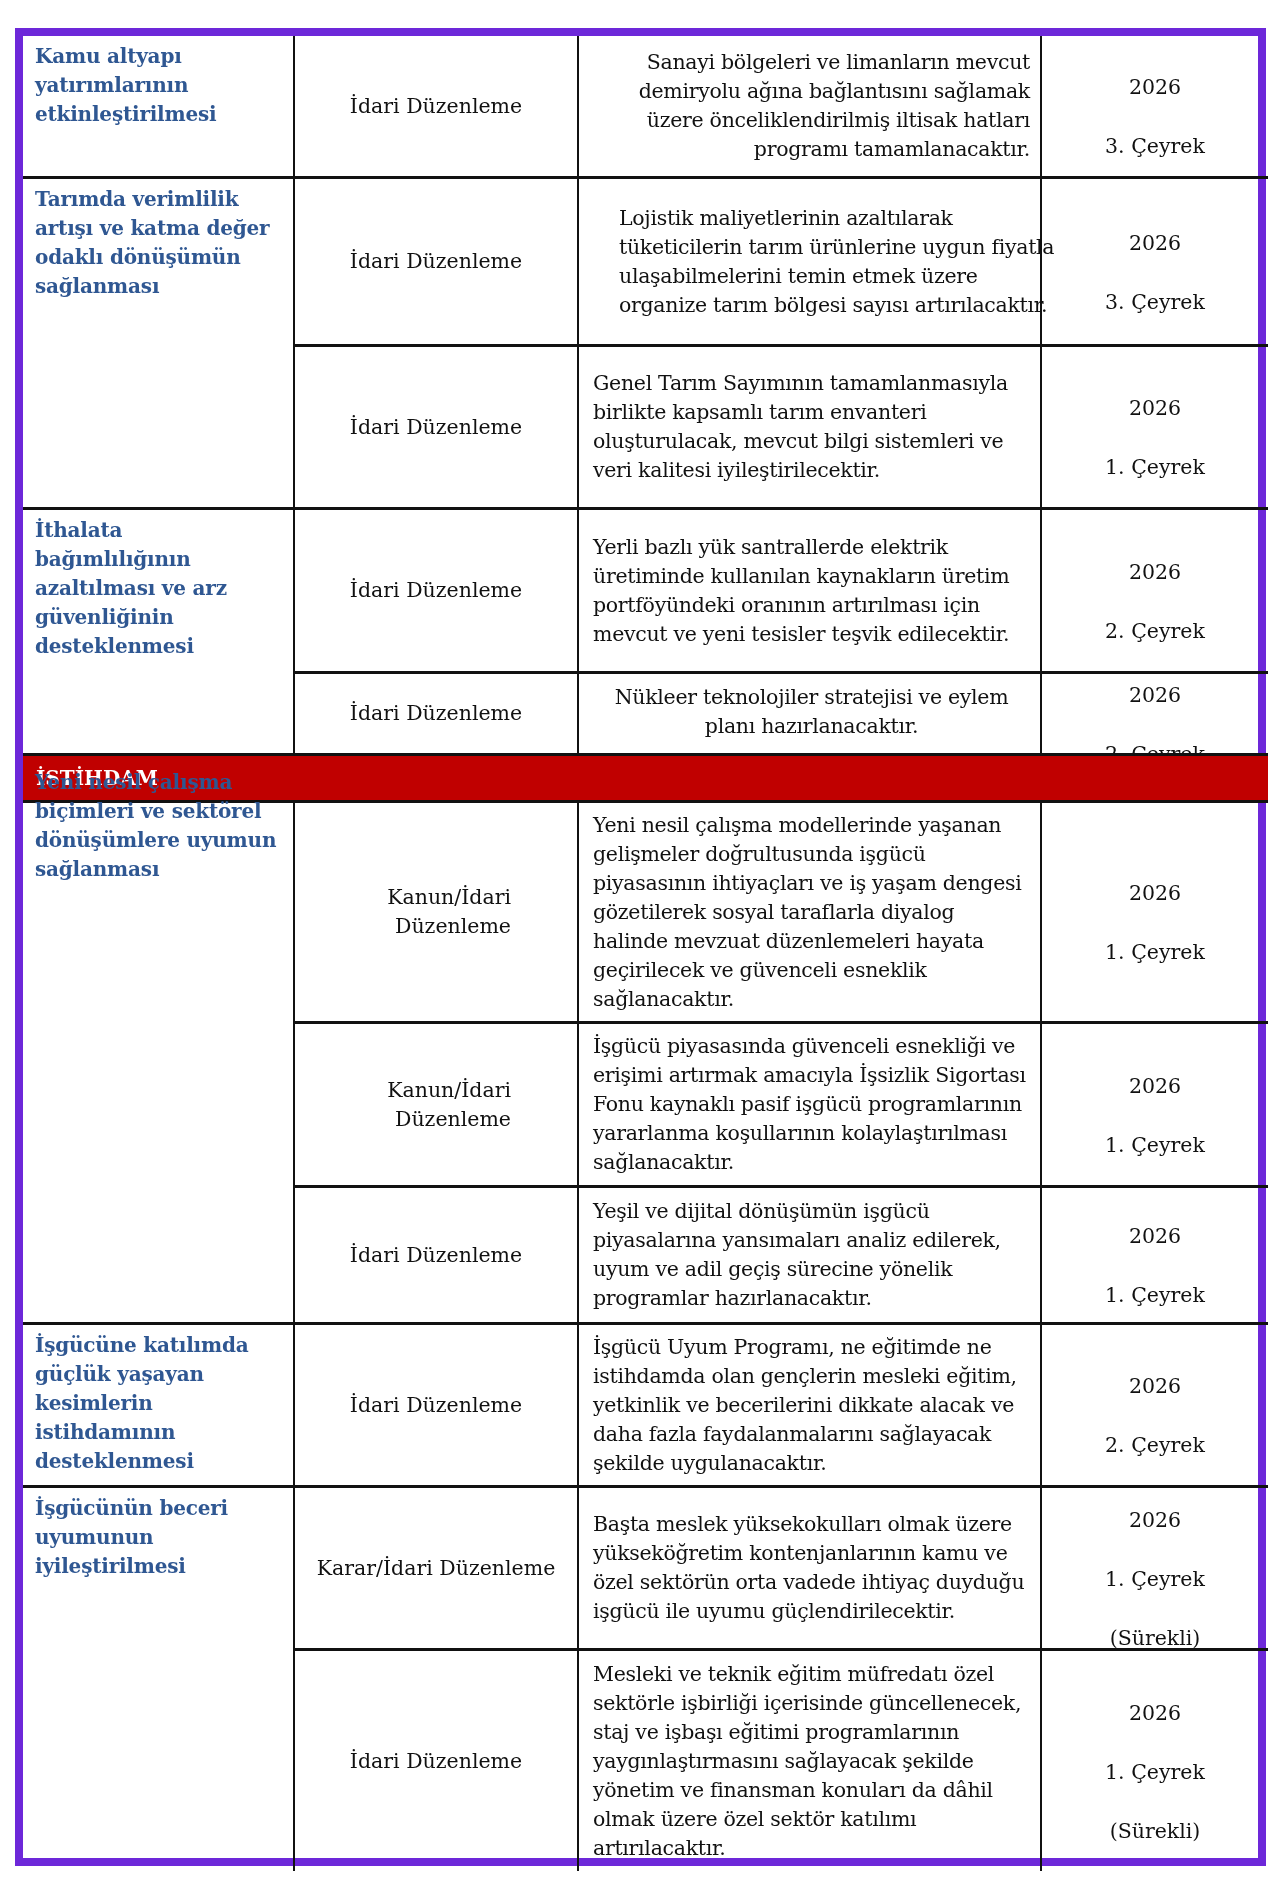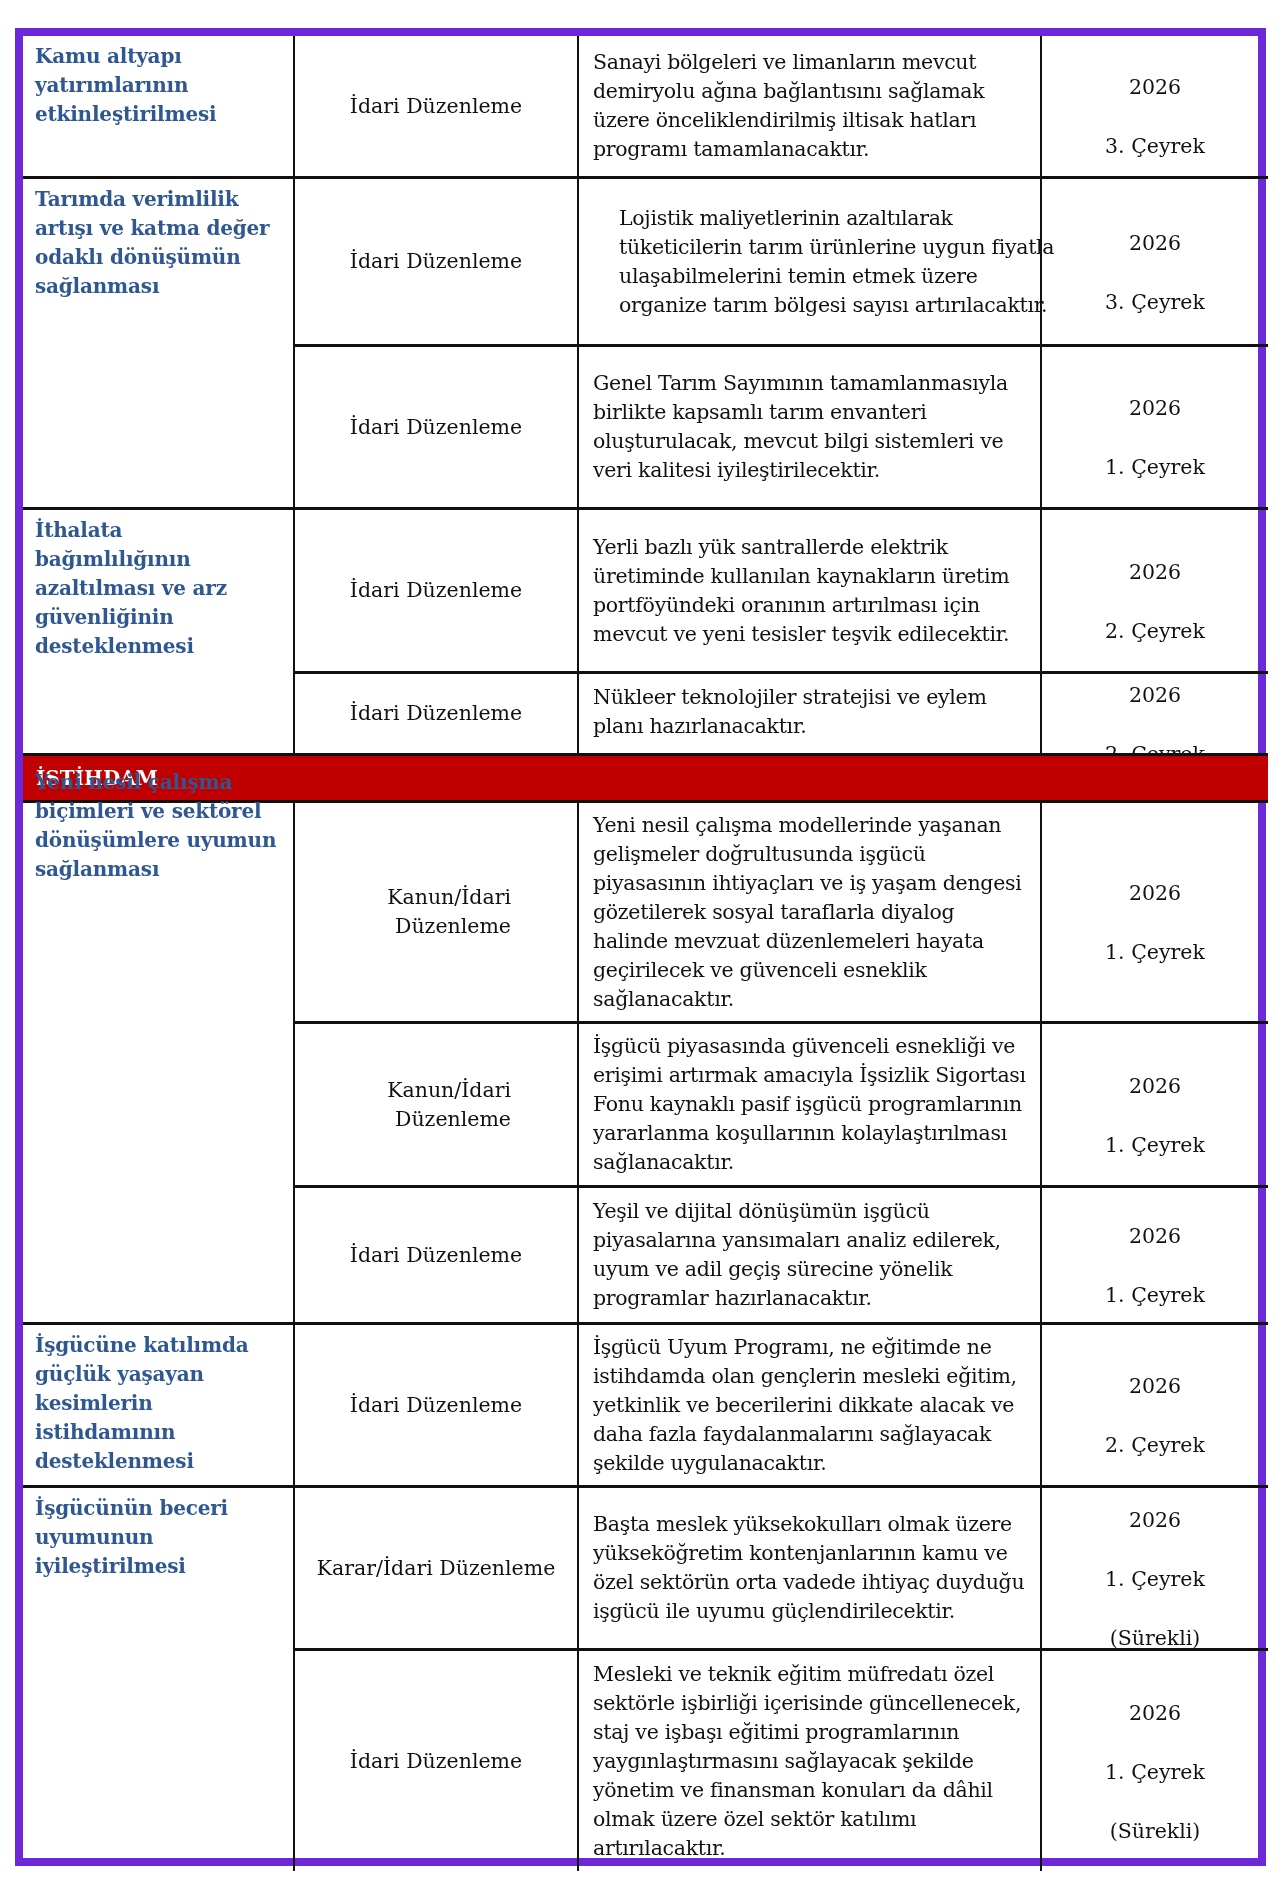--- a/index.html
+++ b/index.html
@@ -45,21 +45,21 @@
   <div class="hline" style="left:0; width:1245px; top:1286px;"></div>
   <div class="hline" style="left:0; width:1245px; top:1449px;"></div>
   <div class="hline" style="left:270px; width:975px; top:1612px;"></div>
 
   <div class="cell goal" style="left:0; top:0; width:270px; height:140px;">
     <span>Kamu altyapı yatırımlarının etkinleştirilmesi</span>
     </div>
   <div class="cell type" style="left:272px; top:0; width:282px; height:140px;">
     <span>İdari Düzenleme</span>
     </div>
-  <div class="cell desc" style="left:556px; top:0; width:461px; height:140px;">
+  <div class="cell desc" style="left:556px; top:0; width:461px; height:140px;text-align:right;">
     <span>Sanayi bölgeleri ve limanların mevcut demiryolu ağına bağlantısını sağlamak üzere önceliklendirilmiş iltisak hatları programı tamamlanacaktır.</span>
     </div>
   <div class="cell quarter" style="left:1019px; top:0; width:226px; height:140px;">
     <span class="q-line">2026</span>
     <span class="q-line">3. Çeyrek</span>
     </div>
 
   <div class="cell goal" style="left:0; top:143px; width:270px; height:328px;">
     <span>Tarımda verimlilik artışı ve katma değer odaklı dönüşümün sağlanması</span>
     </div>
@@ -95,21 +95,21 @@
     <span>Yerli bazlı yük santrallerde elektrik üretiminde kullanılan kaynakların üretim portföyündeki oranının artırılması için mevcut ve yeni tesisler teşvik edilecektir.</span>
     </div>
   <div class="cell quarter" style="left:1019px; top:474px; width:226px; height:161px;">
     <span class="q-line">2026</span>
     <span class="q-line">2. Çeyrek</span>
     </div>
 
   <div class="cell type" style="left:272px; top:638px; width:282px; height:79px;">
     <span>İdari Düzenleme</span>
     </div>
-  <div class="cell desc" style="left:556px; top:638px; width:461px; height:76px;">
+  <div class="cell desc" style="left:556px; top:638px; width:461px; height:76px;text-align:center;">
     <span>Nükleer teknolojiler stratejisi ve eylem planı hazırlanacaktır.</span>
     </div>
   <div class="cell quarter" style="left:1019px; top:638px; width:226px; height:79px;">
     <span class="q-line">2026</span>
     <span class="q-line">2. Çeyrek</span>
     </div>
 
   <div class="section" style="left:0; top:720px; width:1245px; height:44px; line-height:44px;">
     <span>İSTİHDAM</span></div>
 

